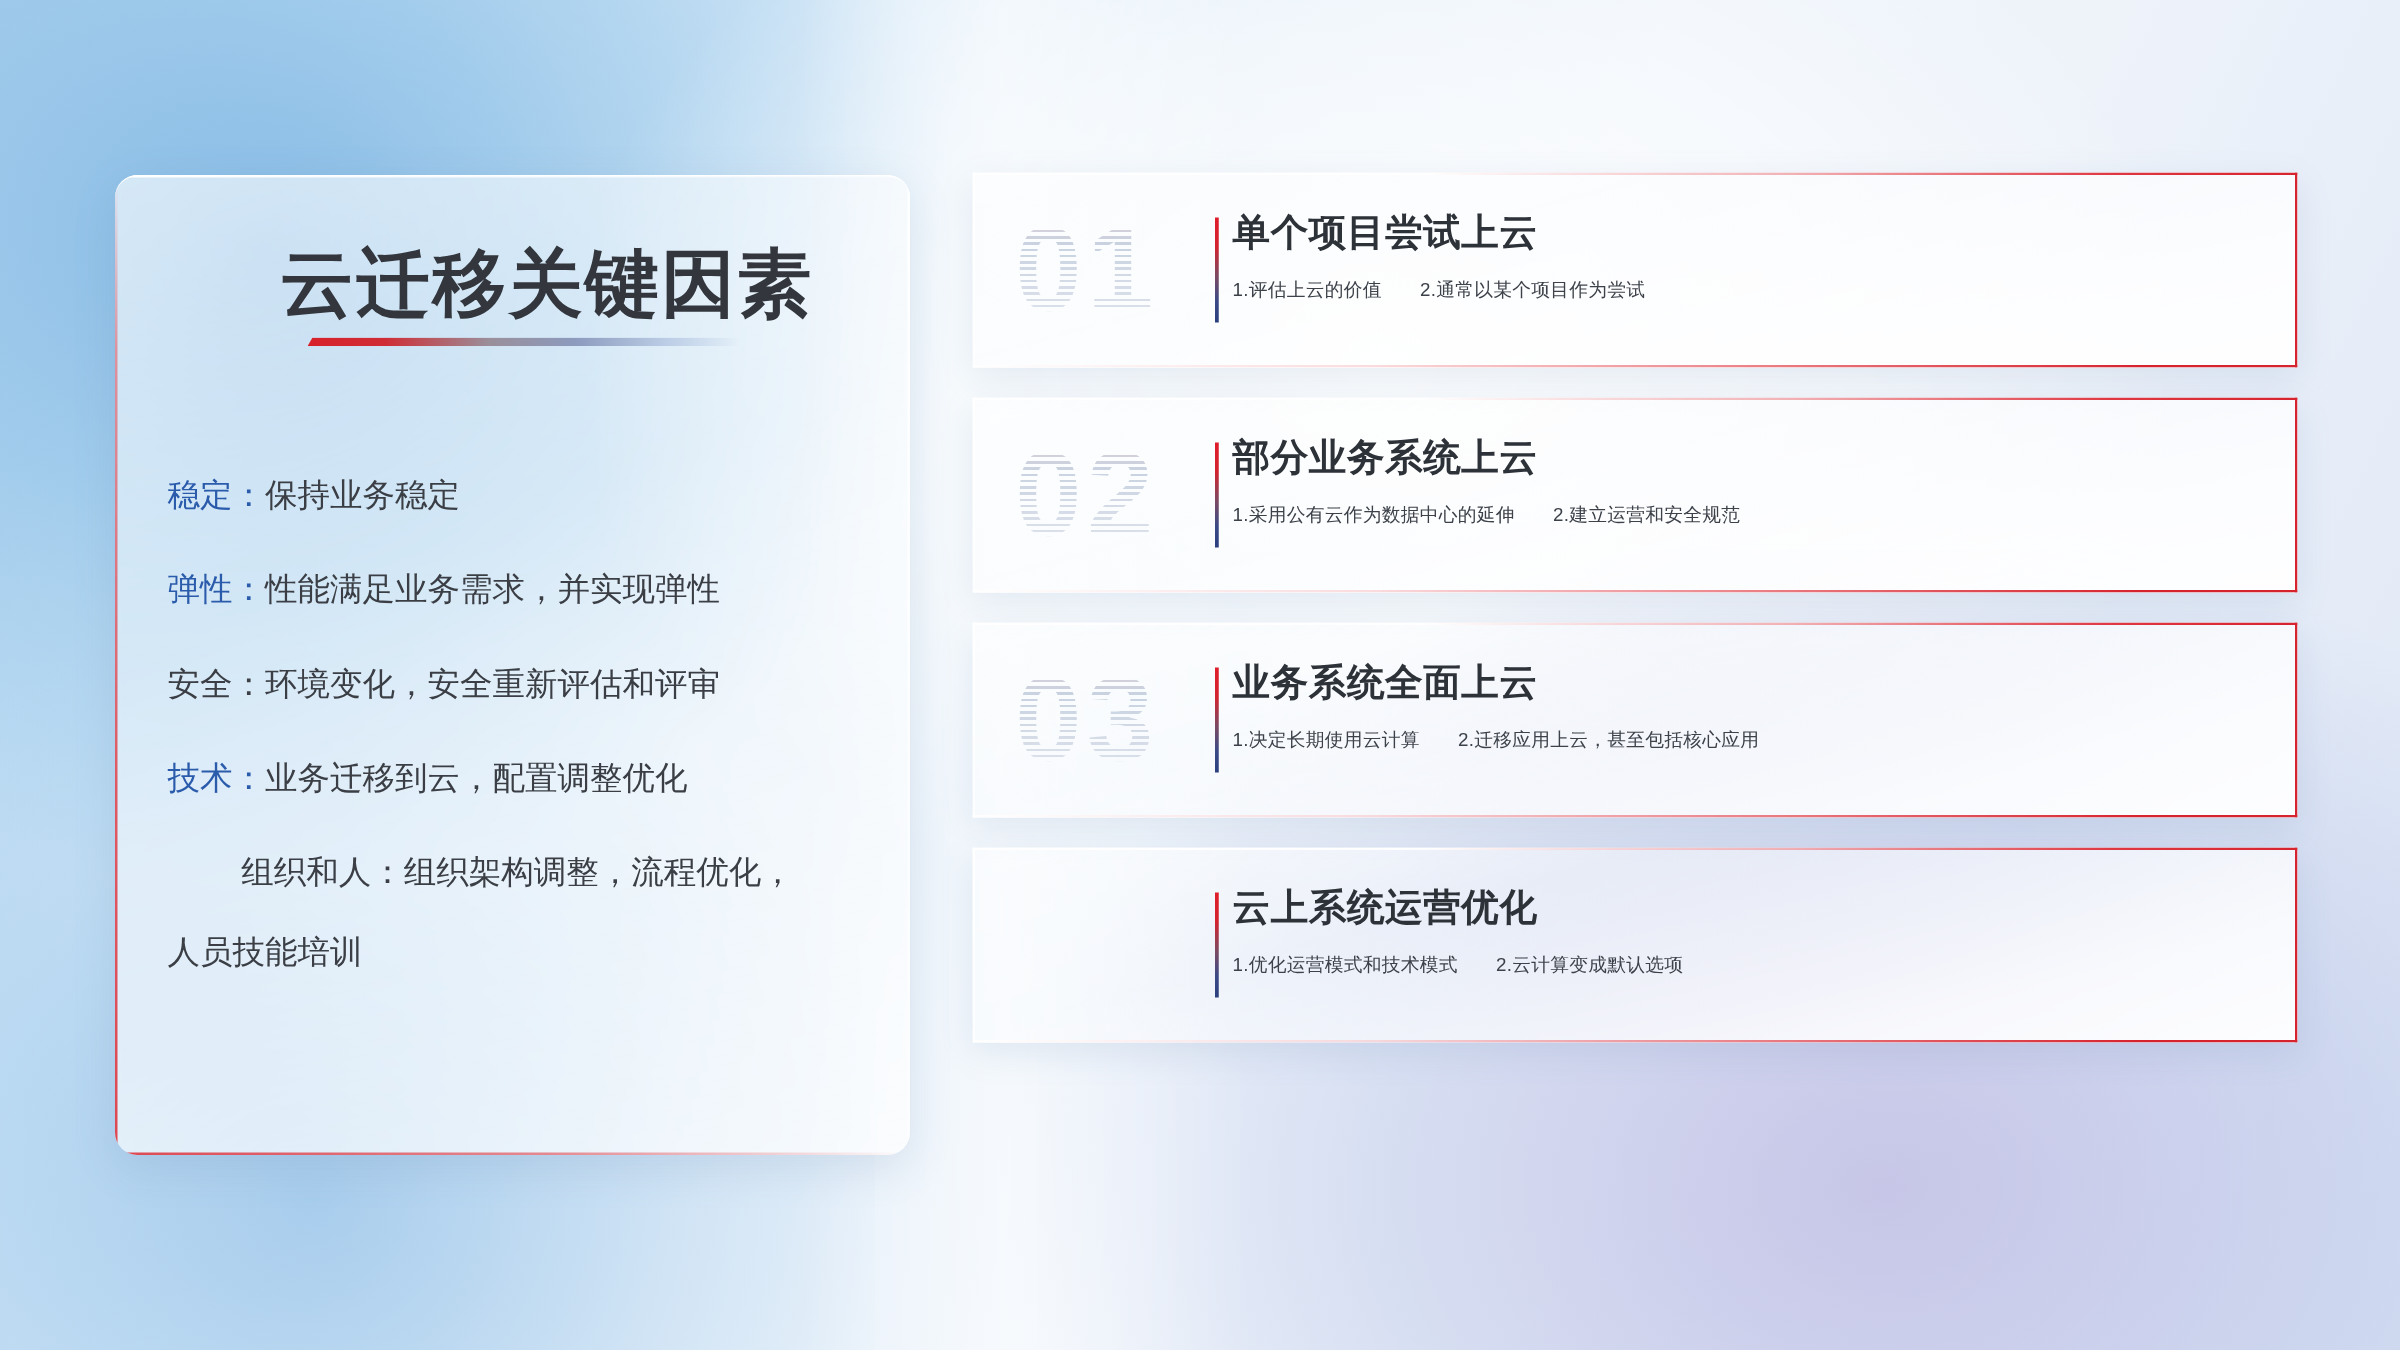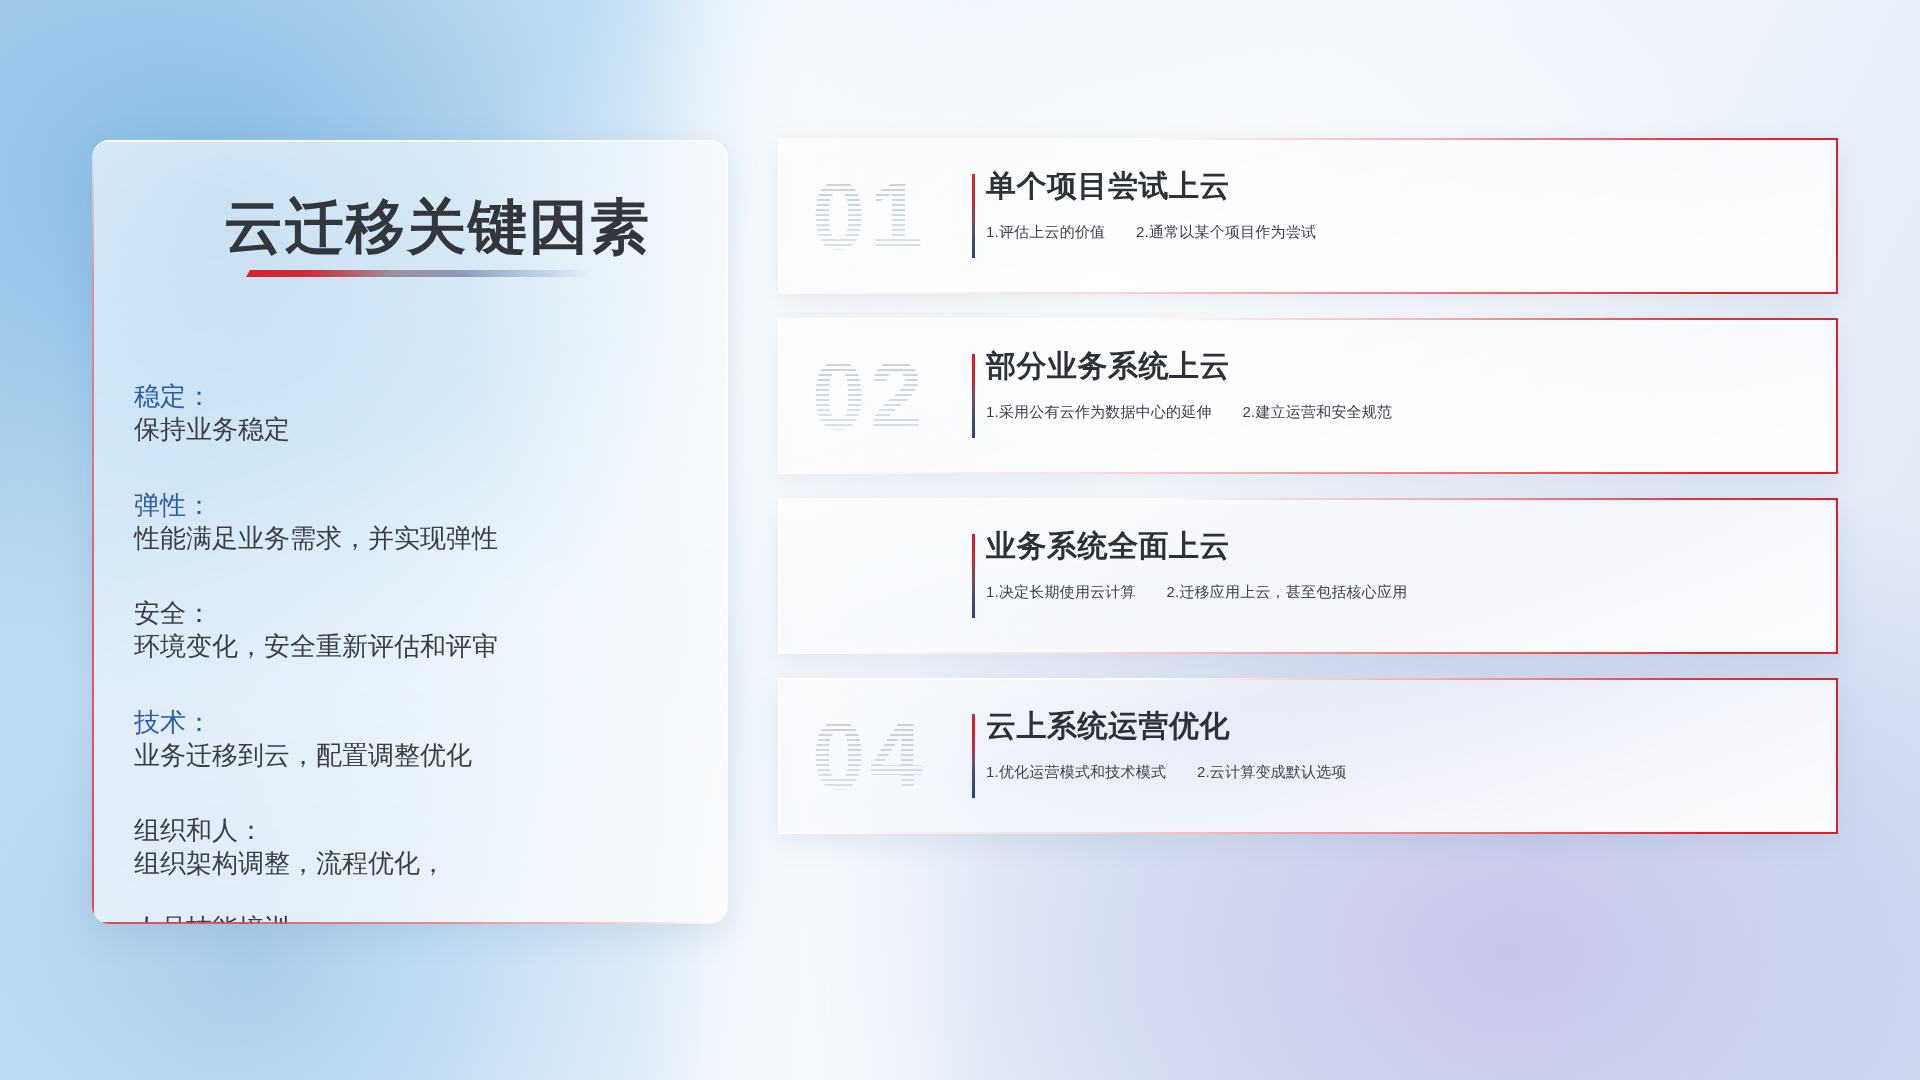--- a/index.html
+++ b/index.html
@@ -84,21 +84,21 @@
   #title-rule{
     position:absolute; left:154px; top:130px; width:346px; height:7px;
     background:linear-gradient(90deg, #d8212b 0%, #cf2d36 18%, #9a8f9a 42%, #8c9bbe 62%, #b9cbe4 82%, rgba(214,228,244,0) 100%);
     clip-path:polygon(4px 0, 100% 0, calc(100% - 2px) 100%, 0 100%);
   }
 
   #factor-list{ position:absolute; left:42px; top:240px; right:34px; }
   .factor-row{
     display:flex; align-items:baseline;
     font-size:26px; line-height:1.28; color:#3b3f45;
-    margin-bottom:42px; white-space:nowrap;flex-direction:column;
+    margin-bottom:42px; white-space:nowrap;
   }
   .factor-row.tight{ margin-bottom:30px;justify-content:center; }
   .factor-label{ font-weight:400; }
   .factor-label.accent{ color:#2b5bab; }
   .factor-label.plain{ color:#3b3f45; }
   .factor-text{ color:#3b3f45; }
   .factor-cont{ font-size:26px; color:#3b3f45; }
 
   
   #cards{ position:absolute; left:778px; top:138px; width:1060px; }
@@ -238,37 +238,37 @@
           <span>2.建立运营和安全规范</span>
         </div>
       </div>
     </article>
 
     <article class="card">
       <div class="edge-top"></div>
       <div class="edge-bottom"></div>
       <div class="edge-right"></div>
       <div class="edge-left"></div>
+      <div class="card-num">03</div>
       <div class="card-divider"></div>
       <div class="card-body">
         <div class="card-title">业务系统全面上云</div>
         <div class="card-desc">
           <span>1.决定长期使用云计算</span>
           <span class="gap"></span>
           <span>2.迁移应用上云，甚至包括核心应用</span>
         </div>
       </div>
     </article>
 
     <article class="card">
       <div class="edge-top"></div>
       <div class="edge-bottom"></div>
       <div class="edge-right"></div>
       <div class="edge-left"></div>
-      <div class="card-num">04</div>
       <div class="card-divider"></div>
       <div class="card-body">
         <div class="card-title">云上系统运营优化</div>
         <div class="card-desc">
           <span>1.优化运营模式和技术模式</span>
           <span class="gap"></span>
           <span>2.云计算变成默认选项</span>
         </div>
       </div>
     </article>

